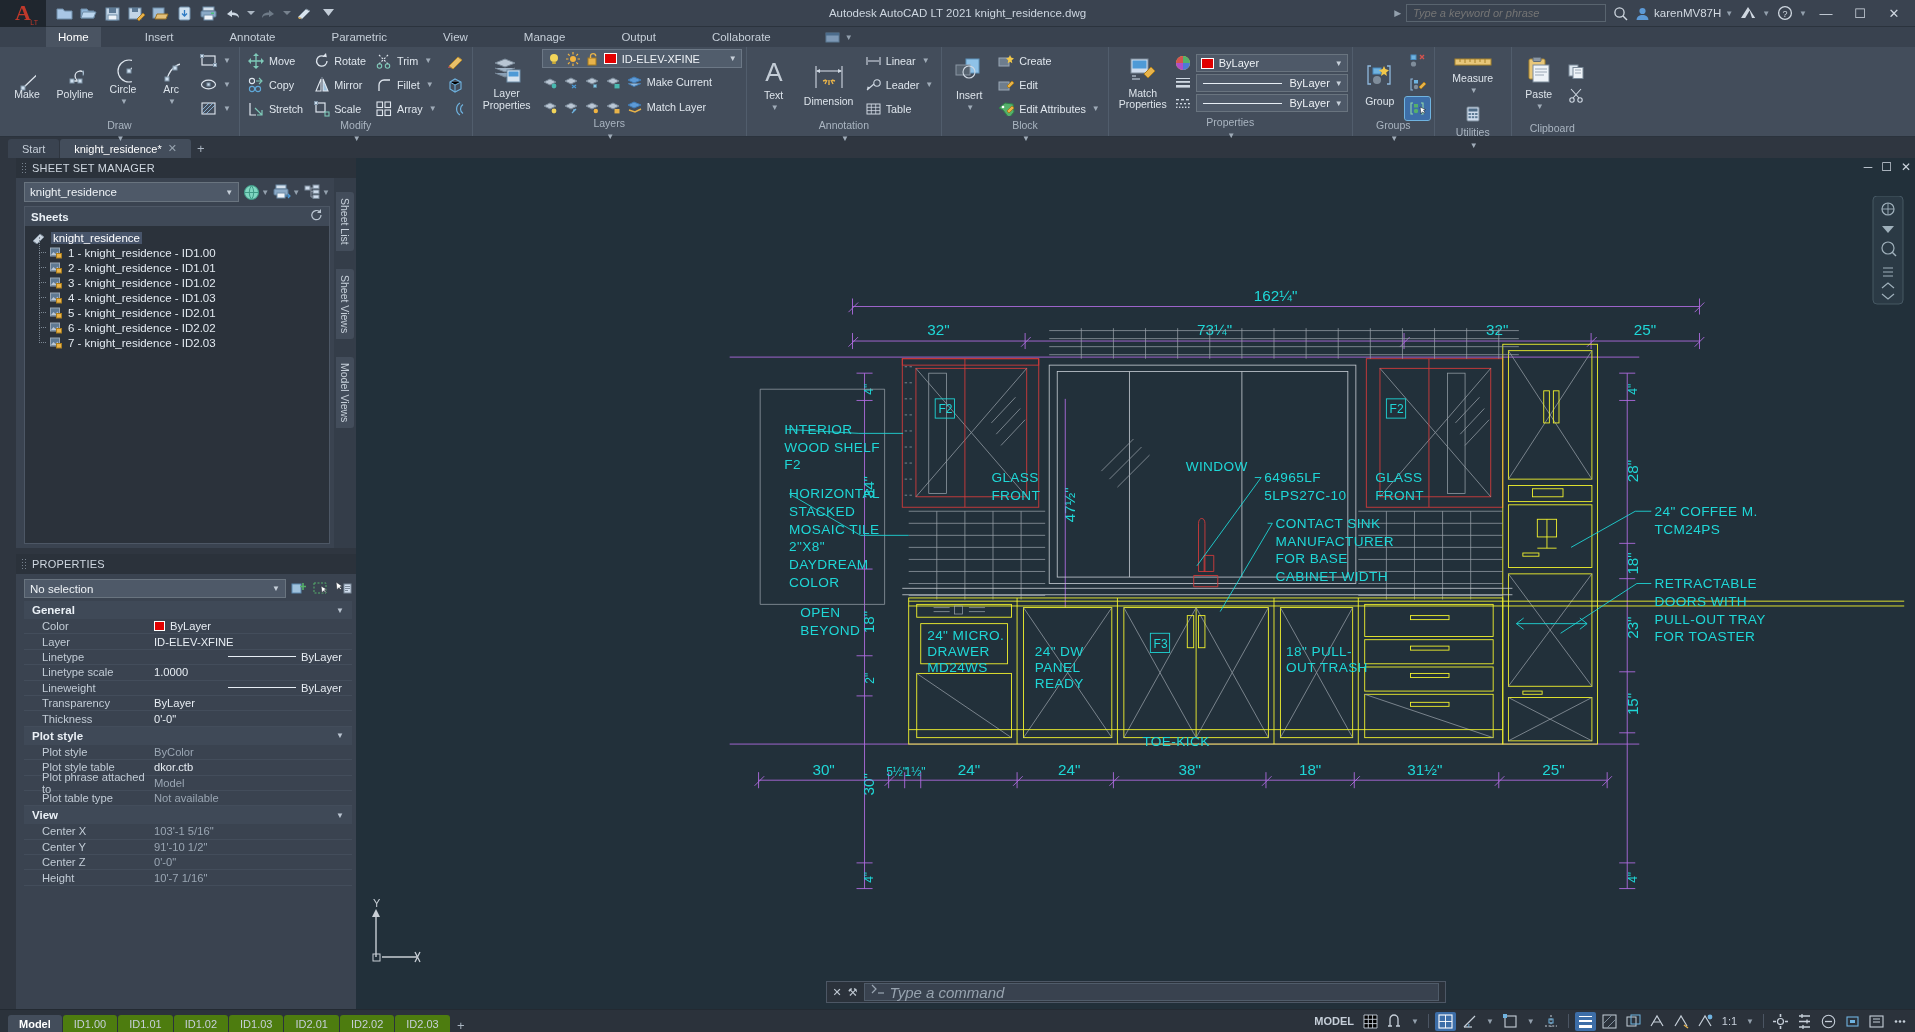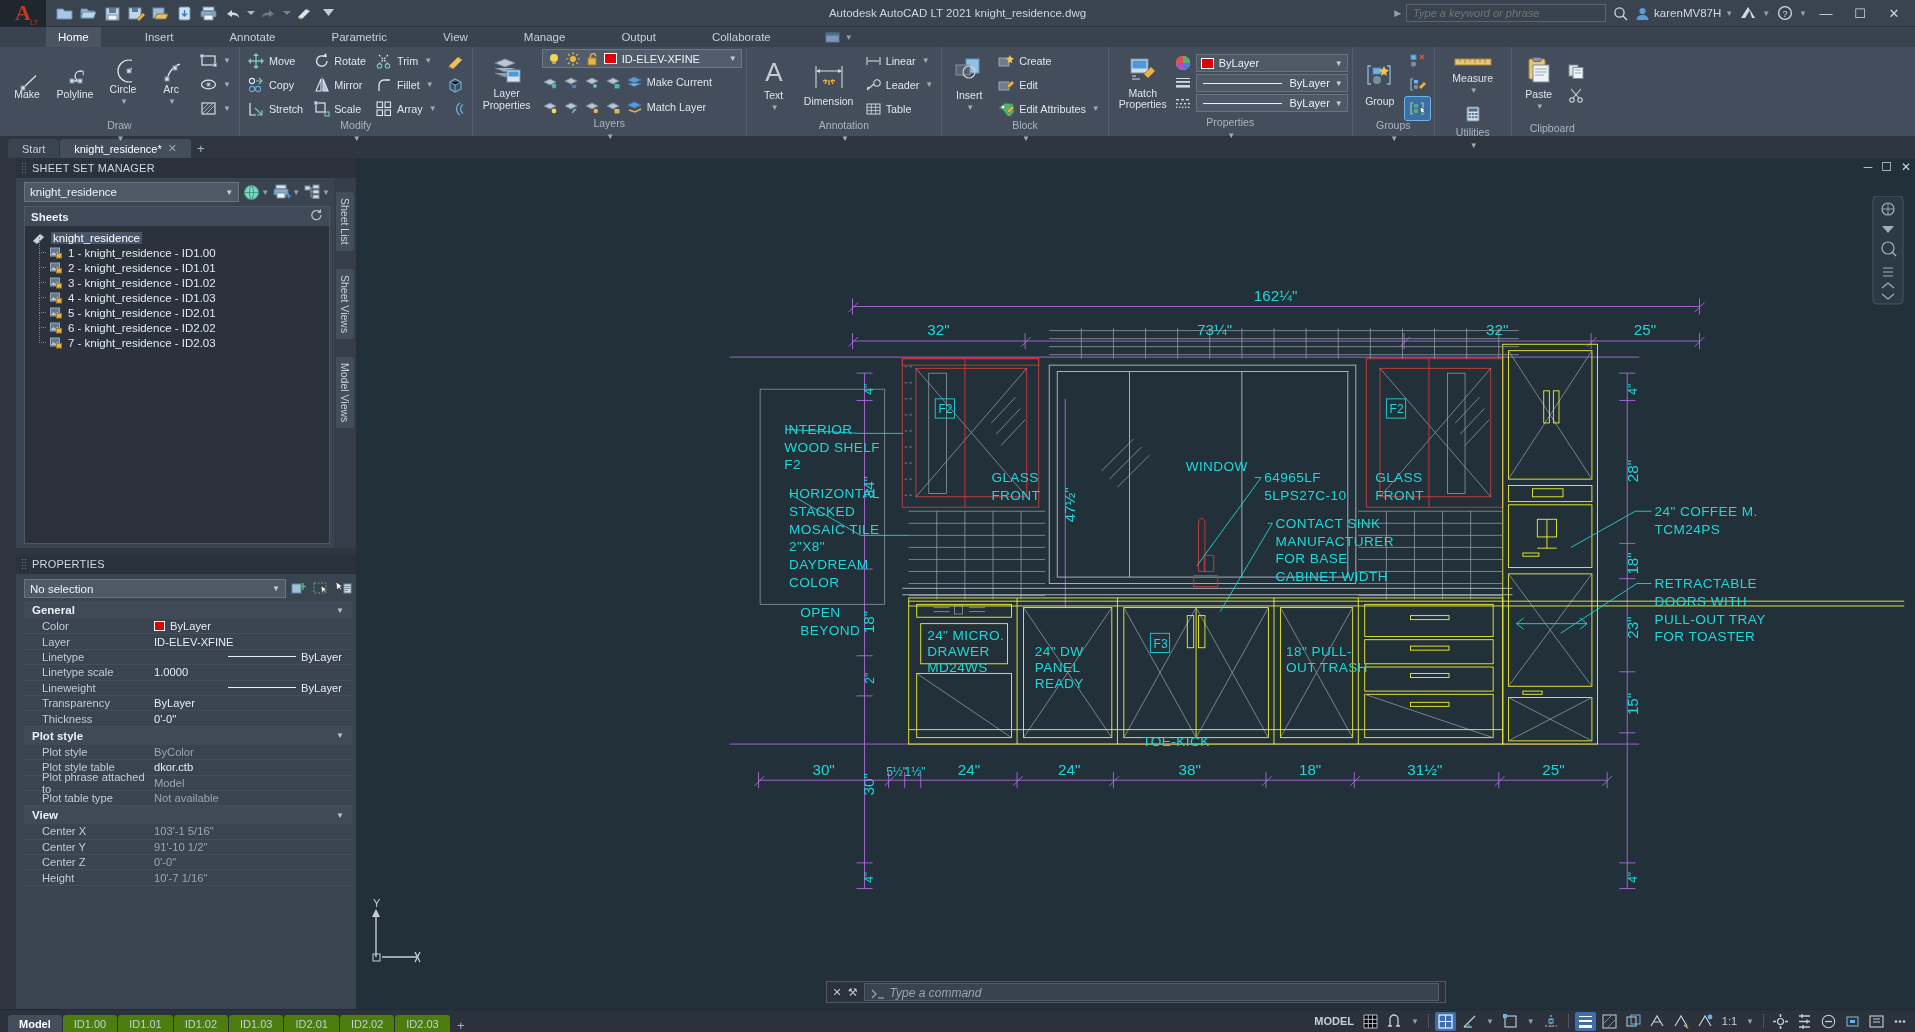--- a/index.html
+++ b/index.html
@@ -132,21 +132,21 @@
   
   .canvas-wrap { flex:1; position:relative; background:#22303a; min-width:0; overflow:hidden; }
   .dwg-ctrls { position:absolute; right:4px; top:2px; display:flex; gap:9px; z-index:6;
      font-size:12px; color:#cfd7e0; }
   .vcube { position:absolute; right:10px; top:38px; width:34px; height:110px; z-index:5; }
   .cmdbar { position:absolute; left:50%; transform:translateX(-50%); bottom:6px; width:620px;
      height:22px; background:#2b323b; border:1px solid #4d5765; display:flex; align-items:center;
      gap:6px; padding:0 6px; z-index:6; }
   .cmdbar .ci { color:#c0c9d3; font-size:11px; }
   .cmd-input { flex:1; height:18px; background:#39424f; border:1px solid #505c6a; color:#97a3af;
-     font-size:12px; font-style:italic; display:flex; align-items:flex-end; padding:0 6px; gap:5px; }
+     font-size:15px; font-style:italic; display:flex; align-items:flex-start; padding:0 6px; gap:5px; }
   .ucs { position:absolute; left:12px; bottom:40px; z-index:5; }
 
   
   .status { height:23px; background:#2b323b; display:flex; align-items:center; flex:none;
      font-size:11px; color:#c6cfd9; border-top:1px solid #232a32; }
   .ltabs { display:flex; align-items:flex-end; height:23px; gap:1px; padding-left:8px; }
   .ltab { height:18px; padding:0 11px; display:flex; align-items:center; background:#4d7c0f;
      border-radius:3px 3px 0 0; color:#c6cfd9; }
   .ltab.active { background:#434d5b; color:#fff; font-weight:bold; }
   .lplus { width:20px; display:flex; align-items:center; justify-content:center; color:#aab5c1; font-size:13px; }

